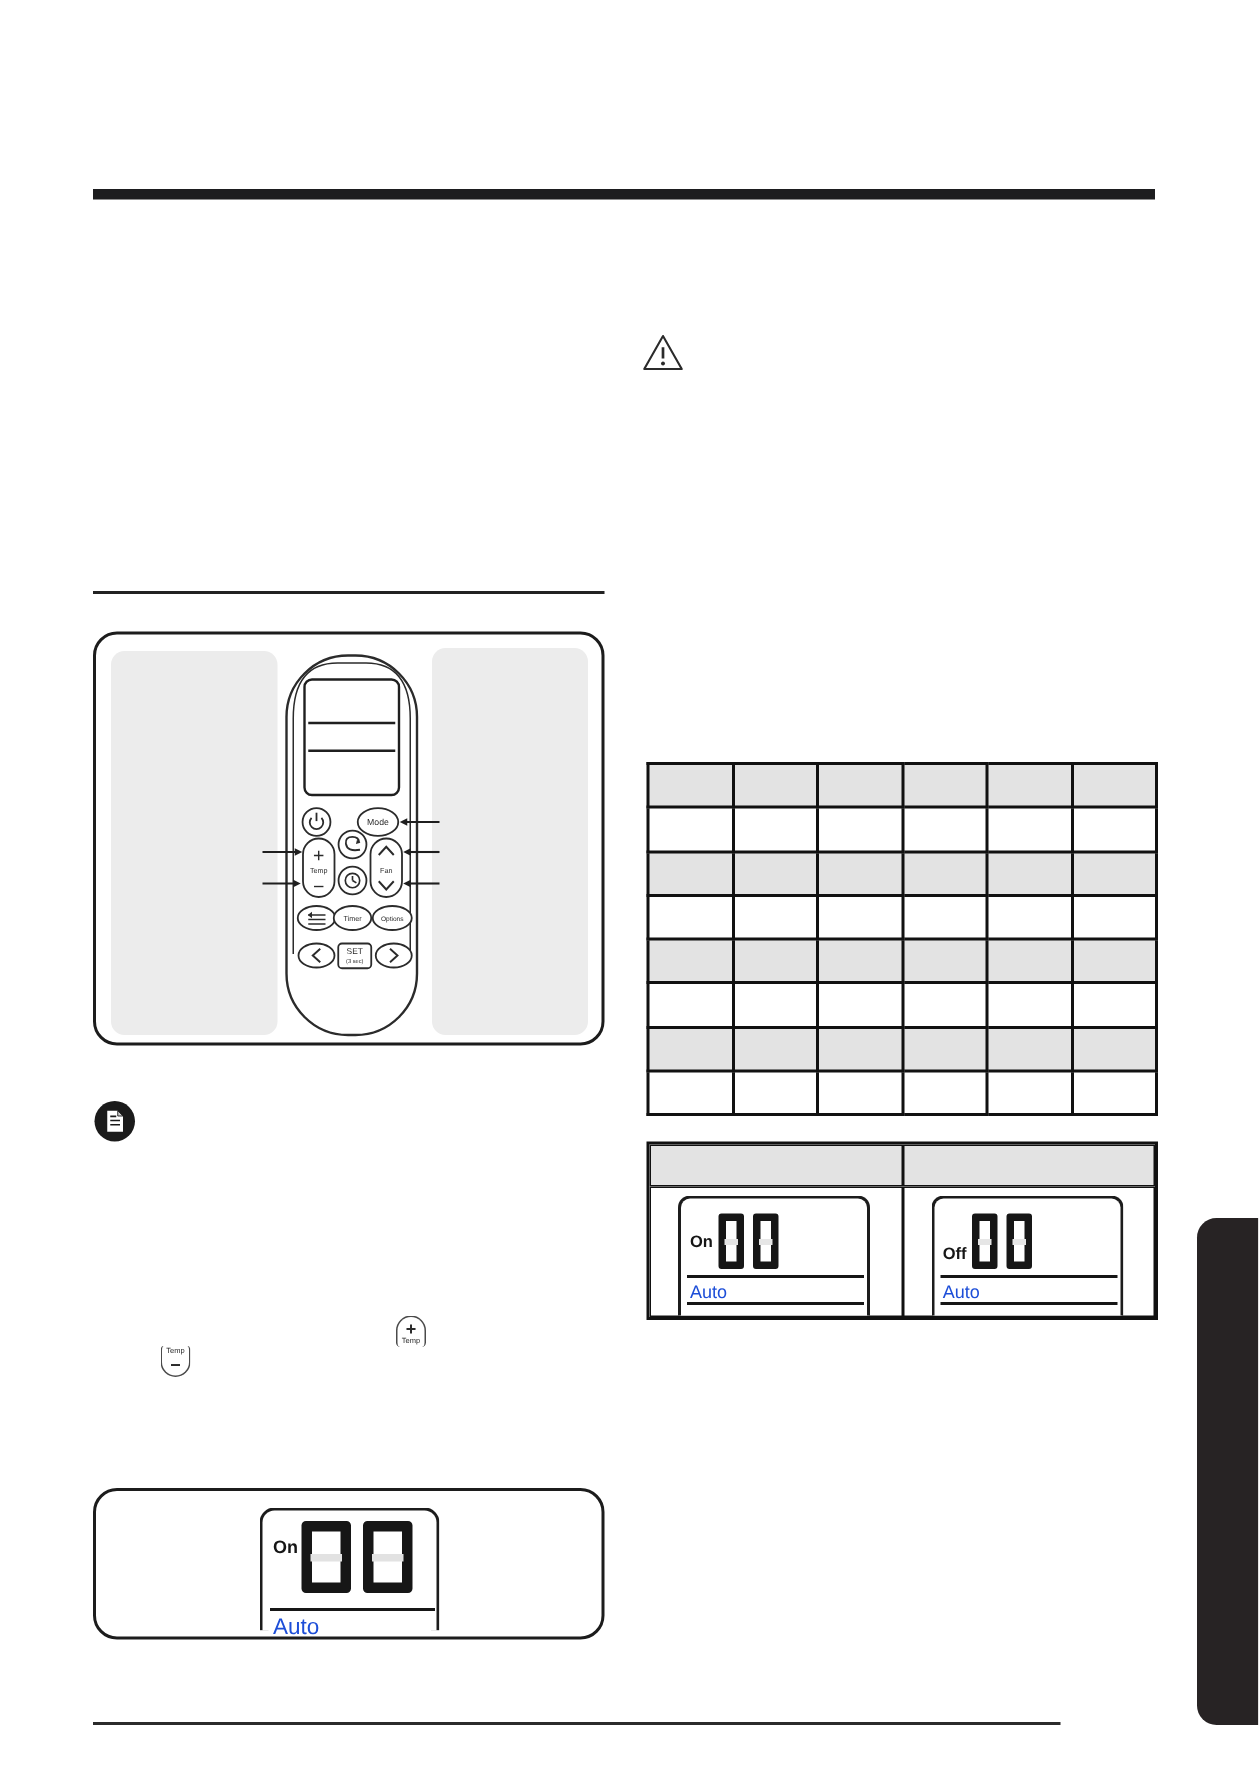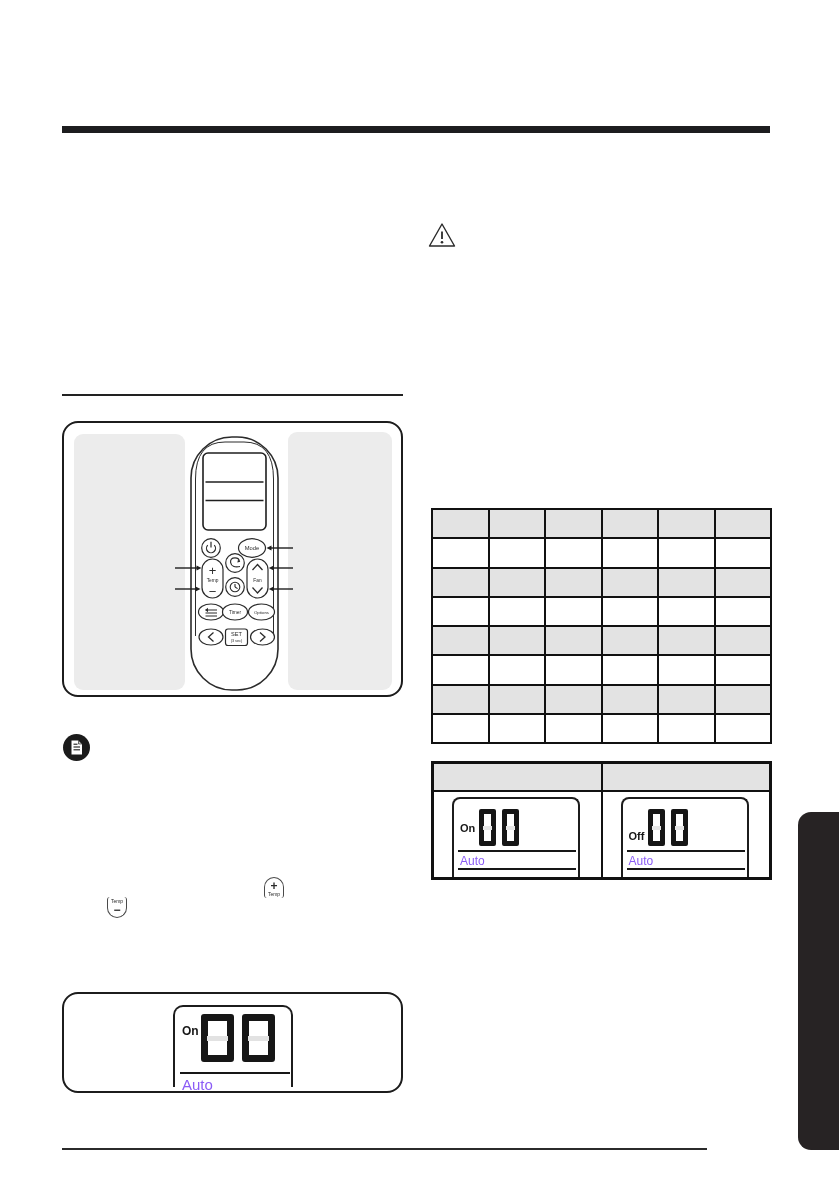--- a/index.html
+++ b/index.html
@@ -44,21 +44,21 @@
   .tt-cell{width:50%;height:87px;box-sizing:border-box;border:1px solid #111;position:relative;overflow:hidden;background:#fff;}
 
   
   .lcd{position:absolute;box-sizing:border-box;background:#fff;border:2px solid #1c1c1c;border-bottom:none;border-radius:8px 8px 0 0;}
   .lcd-sm{left:18px;top:5px;width:128px;height:86px;}
   .lcd .status{position:absolute;font-weight:bold;color:#161616;}
   .lcd .digits{position:absolute;display:flex;}
   .segd{position:relative;width:17px;height:37px;border:5px solid #161616;border-radius:2px;background:#fff;box-sizing:border-box;}
   .segd .mid{position:absolute;left:-1px;right:-1px;top:50%;height:4px;margin-top:-2px;background:#e6e6e6;}
   .lcd .hline{position:absolute;height:2px;background:#161616;}
-  .lcd .mode{position:absolute;color:#8b5cf6;}
+  .lcd .mode{position:absolute;color:#1d4ed8;}
   .lcd-sm .status{left:6px;top:23px;font-size:11px;}
   .lcd-sm.off-cell .status{top:31px;}
   .lcd-sm .digits{left:25px;top:10px;gap:6px;}
   .lcd-sm .hline1{left:4px;top:51px;width:118px;}
   .lcd-sm .mode{left:6px;top:55px;font-size:12px;}
   .lcd-sm .hline2{left:4px;top:69px;width:118px;}
 
   
   .fig2{position:absolute;left:62px;top:992px;width:341px;height:101px;border:2px solid #1c1c1c;border-radius:16px;box-sizing:border-box;background:#fff;overflow:hidden;}
   .lcd-lg{left:109px;top:11px;width:120px;height:82px;border-radius:10px 10px 0 0;}

